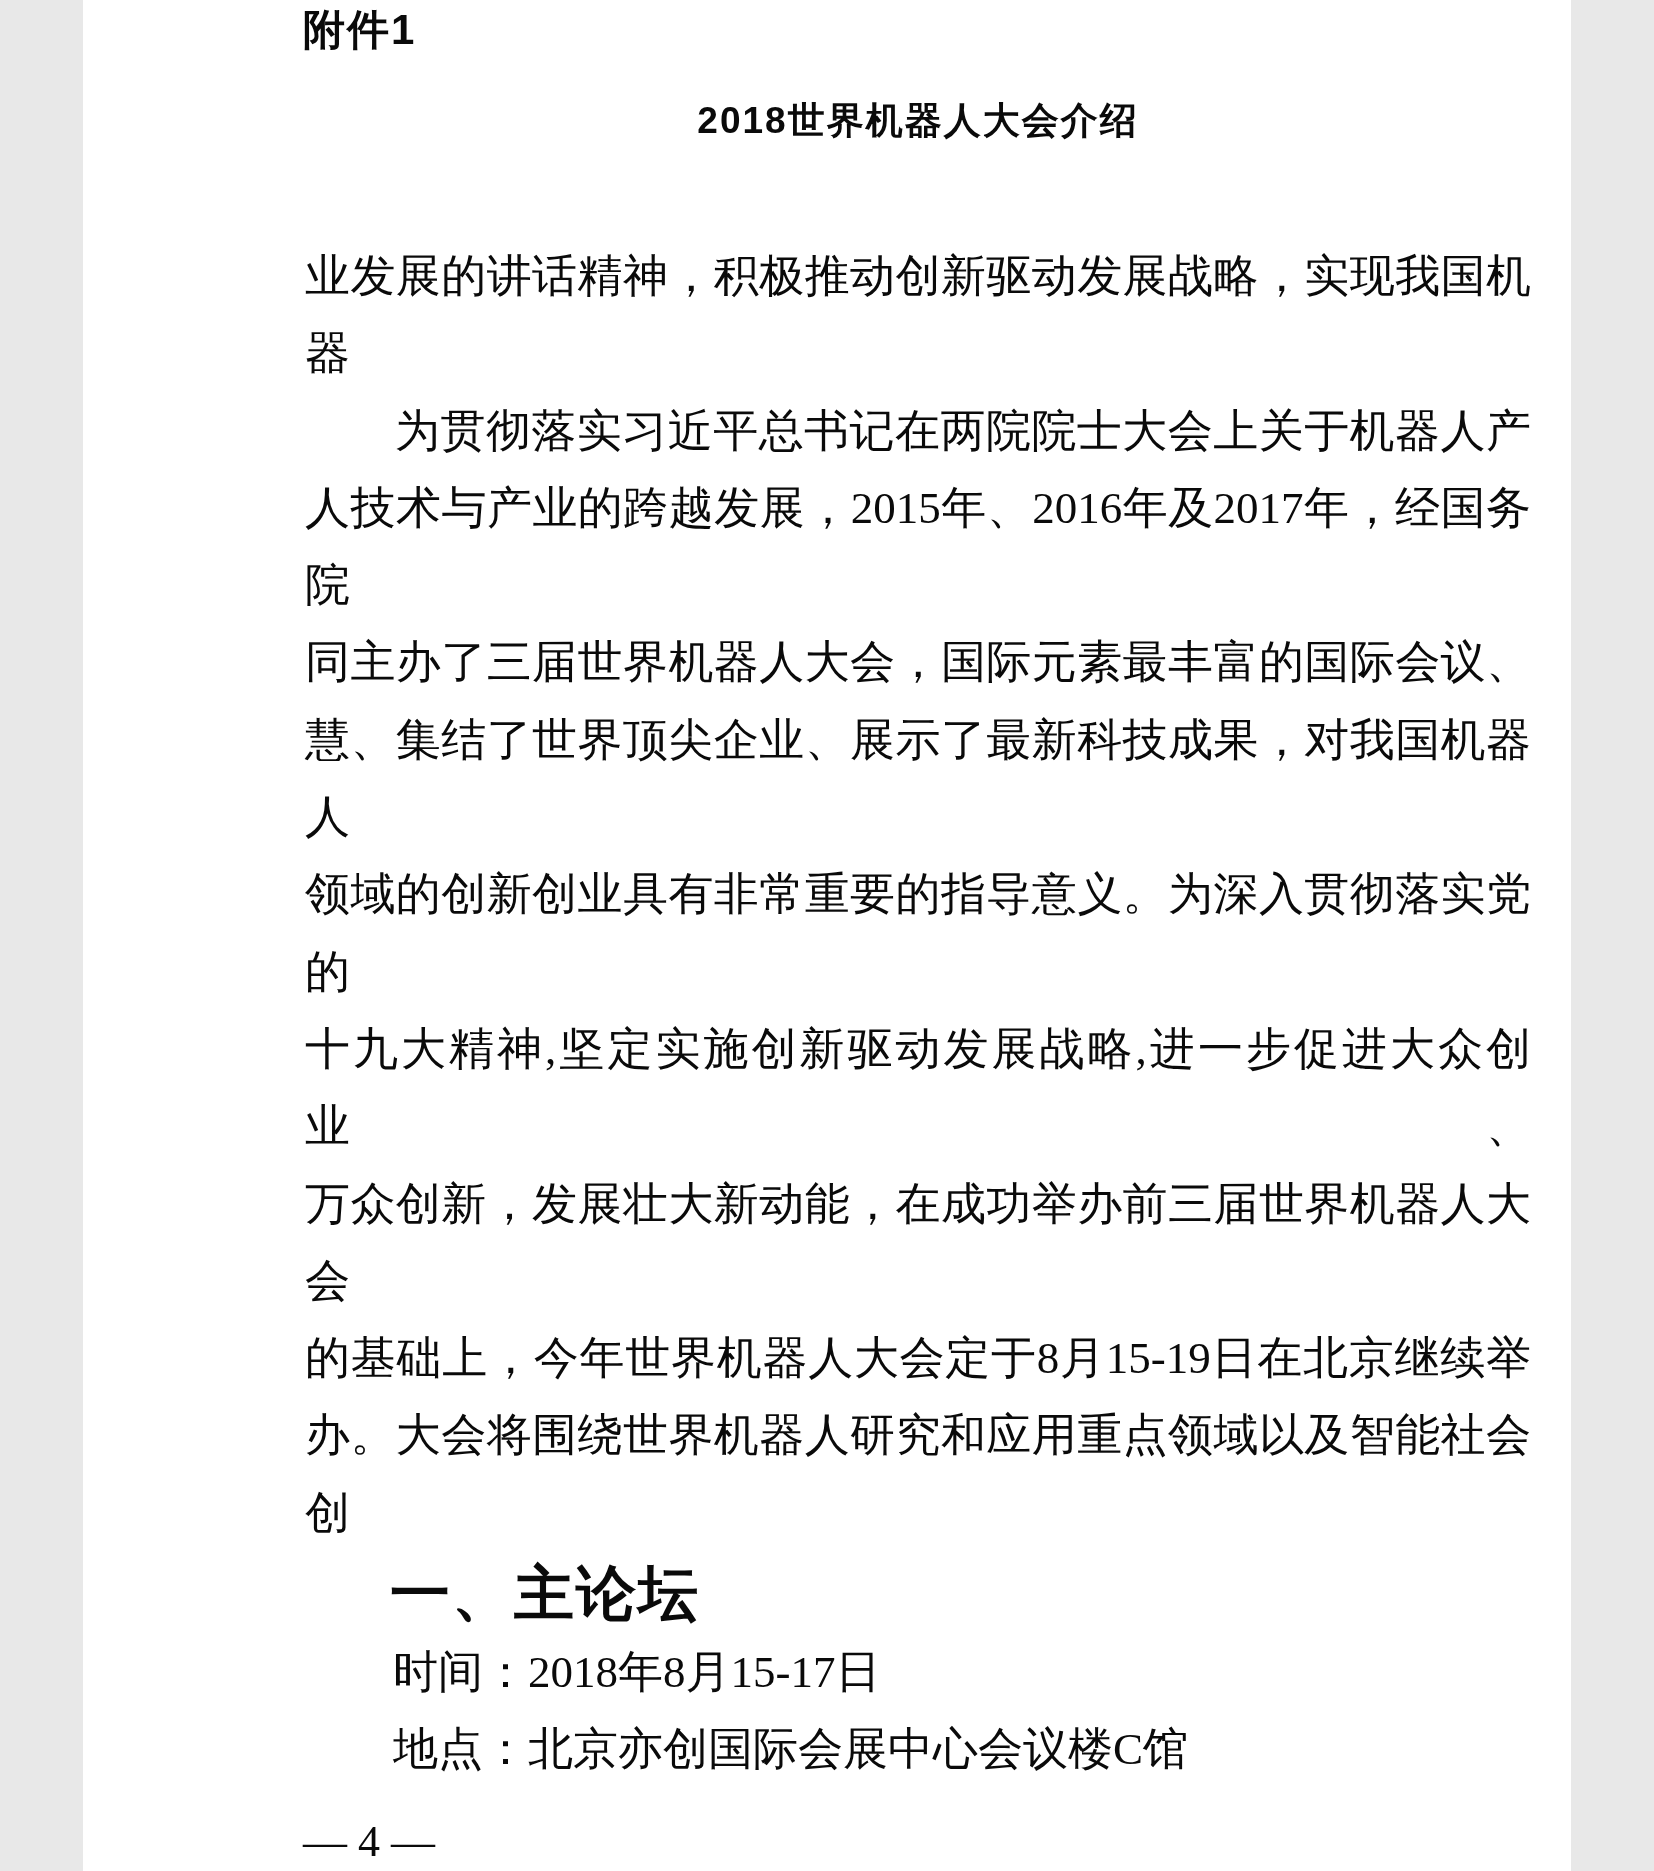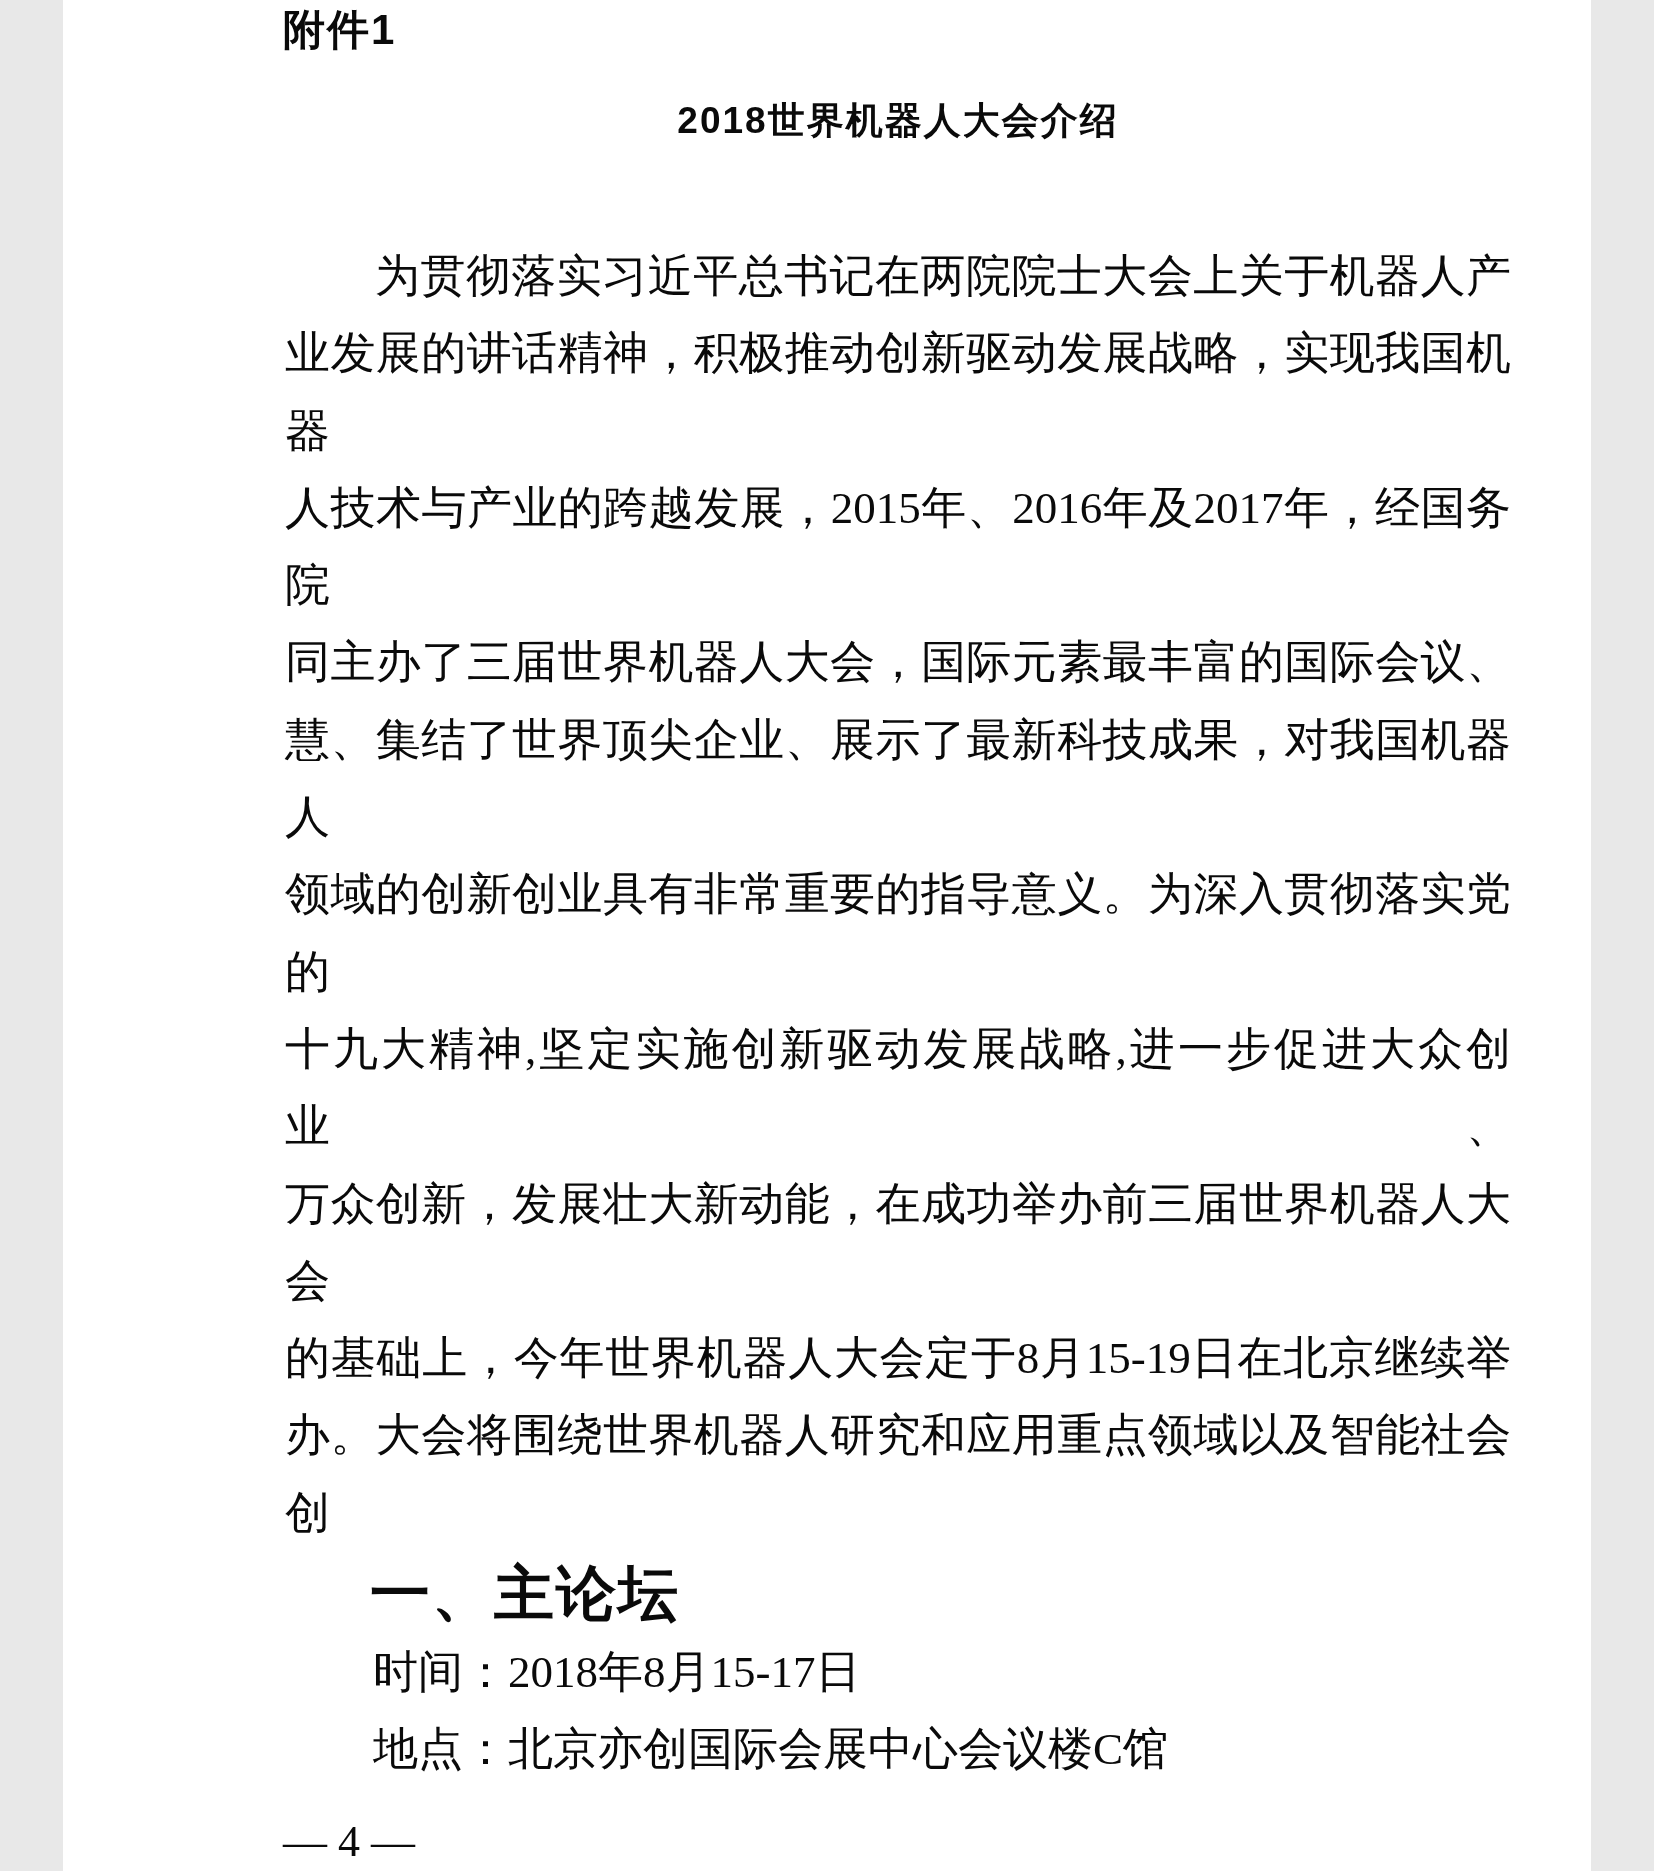--- a/index.html
+++ b/index.html
@@ -8,21 +8,20 @@
     background: #e8e8e8;
   }
   .page {
     position: relative;
     width: 1488px;
     height: 1871px;
     margin: 0 auto;
     background: #ffffff;
     color: #0a0a0a;
     overflow: hidden;
-    padding-left: 40px;
   }
   .attachment-label {
     position: absolute;
     left: 220px;
     top: 2px;
     font-family: "Liberation Sans", sans-serif;
     font-weight: 700;
     font-size: 42px;
     line-height: 56px;
     letter-spacing: 2px;
@@ -87,22 +86,22 @@
 </head>
 <body>
 
 <div class="page">
 
   <div class="attachment-label">附件1</div>
 
   <div class="doc-title">2018世界机器人大会介绍</div>
 
   <div class="body-text">
+    <div class="line">业发展的讲话精神，积极推动创新驱动发展战略，实现我国机器</div>
     <div class="line first">为贯彻落实习近平总书记在两院院士大会上关于机器人产</div>
-    <div class="line">业发展的讲话精神，积极推动创新驱动发展战略，实现我国机器</div>
     <div class="line">人技术与产业的跨越发展，2015年、2016年及2017年，经国务院</div>
     <div class="line">同主办了三届世界机器人大会，国际元素最丰富的国际会议、</div>
     <div class="line">慧、集结了世界顶尖企业、展示了最新科技成果，对我国机器人</div>
     <div class="line">领域的创新创业具有非常重要的指导意义。为深入贯彻落实党的</div>
     <div class="line">十九大精神,坚定实施创新驱动发展战略,进一步促进大众创业、</div>
     <div class="line">万众创新，发展壮大新动能，在成功举办前三届世界机器人大会</div>
     <div class="line">的基础上，今年世界机器人大会定于8月15-19日在北京继续举</div>
     <div class="line">办。大会将围绕世界机器人研究和应用重点领域以及智能社会创</div>
 
   </div>

